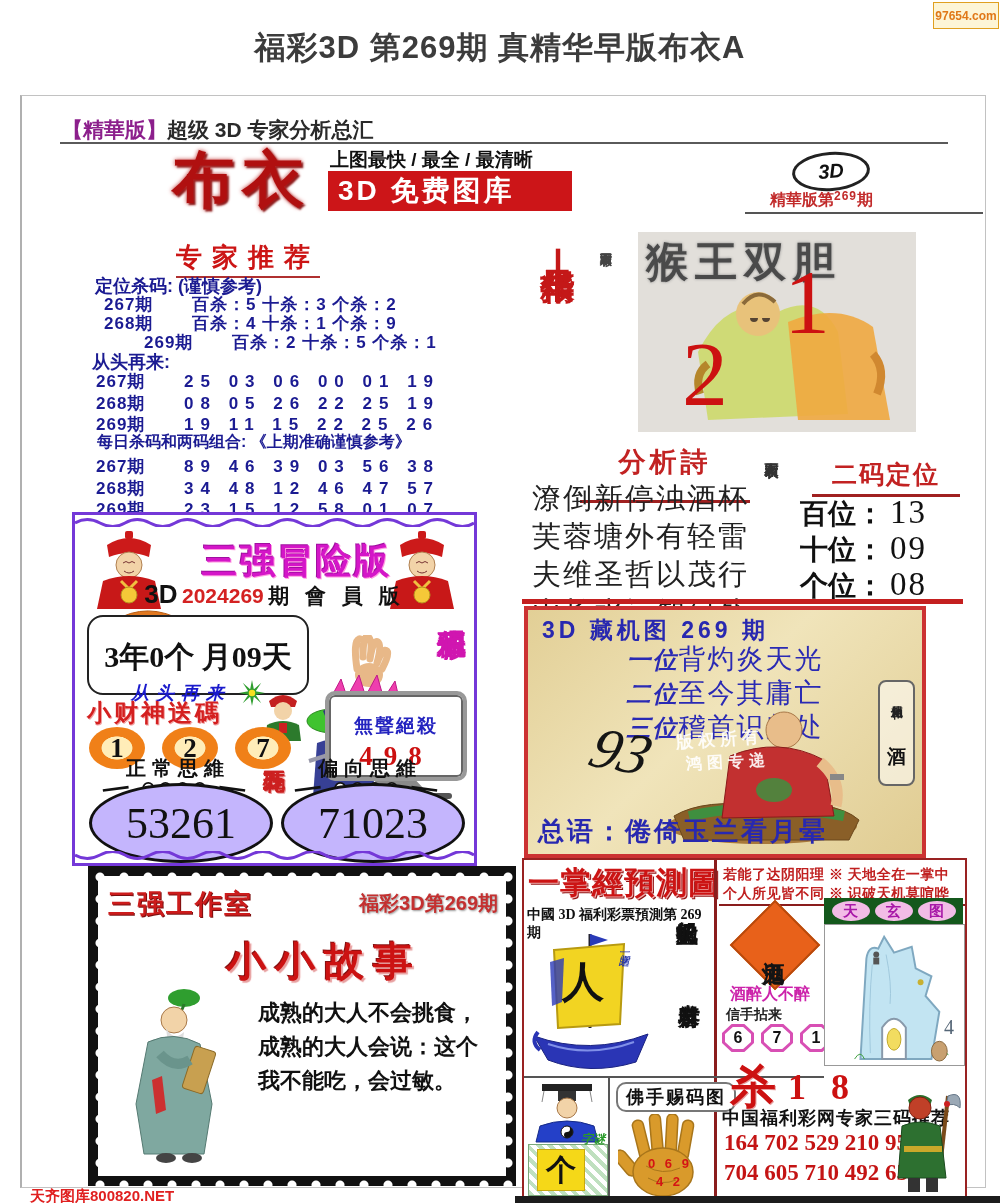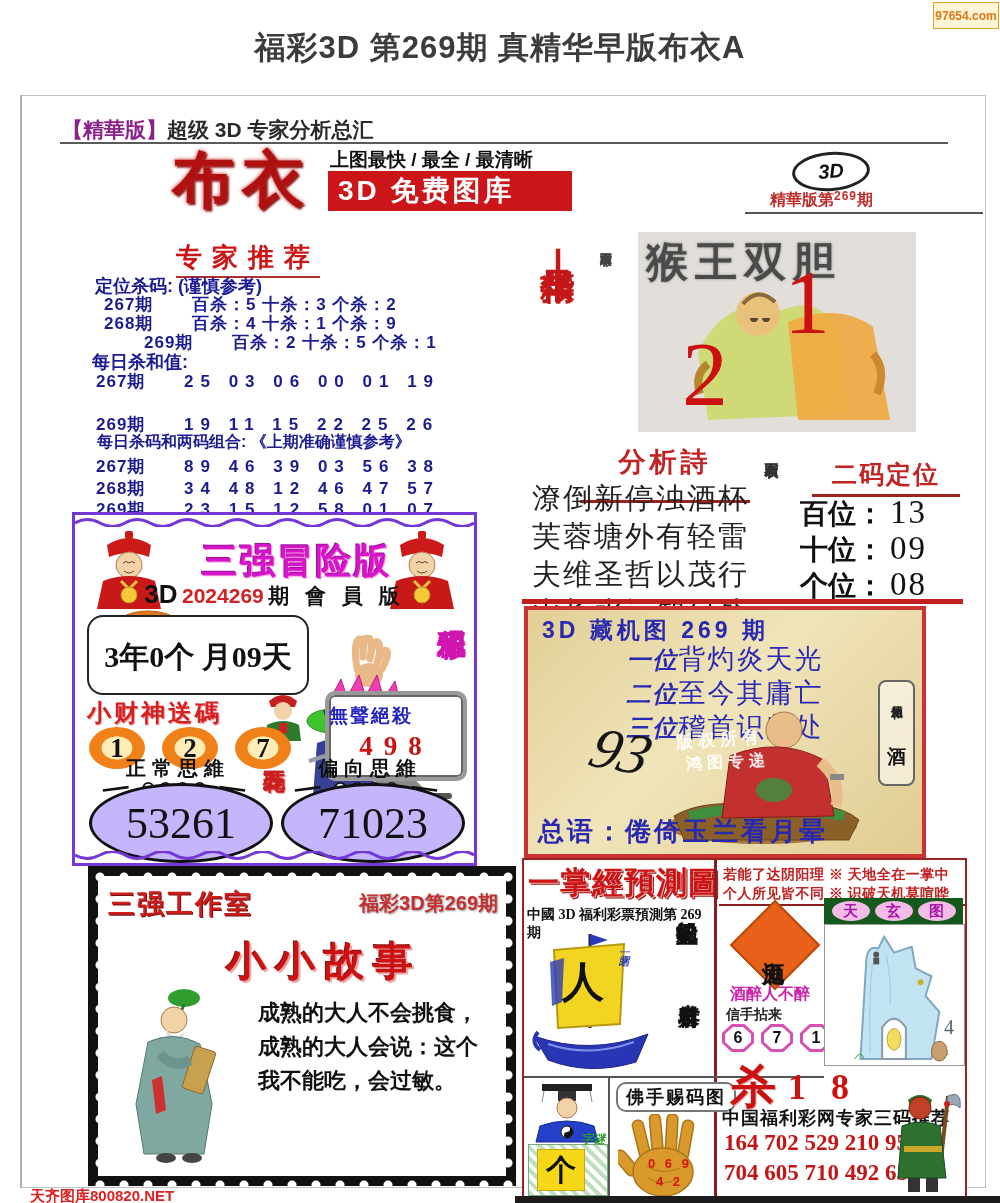--- a/index.html
+++ b/index.html
@@ -67,21 +67,21 @@
                font-size:29px;font-weight:bold;color:#d016b0;}
   .gift-label{position:absolute;left:12px;top:182px;color:#d42020;font-size:24px;font-weight:bold;
               font-family:"Liberation Serif",serif;letter-spacing:3px;text-shadow:1px 1px 0 #f0a0a0;}
   .oval-row{position:absolute;left:14px;top:212px;display:flex;gap:17px;}
   .num-oval{width:56px;height:42px;border-radius:50%;background:radial-gradient(ellipse at center,#ffedb8 38%,#f08018 40%);
             display:flex;align-items:center;justify-content:center;font-family:"Liberation Serif",serif;
             font-size:27px;font-weight:bold;color:#111;}
   .tv{position:absolute;left:250px;top:176px;width:142px;}
   .tv-frame{border:4px solid #999;border-radius:10px;background:#fff;height:82px;box-shadow:inset 0 0 0 2px #666;}
   .tv-title{color:#2424c0;font-size:19px;font-weight:bold;font-family:"Liberation Serif",serif;
-            margin-top:8px;letter-spacing:2px;}
+            text-align:center;margin-top:18px;letter-spacing:2px;}
   .tv-nums{color:#cc1111;font-size:27px;font-weight:bold;font-family:"Liberation Serif",serif;
            text-align:center;letter-spacing:11px;margin-top:2px;}
   .tv-stand{width:64px;height:12px;background:#8a8a8a;margin:0 auto;clip-path:polygon(18% 0,82% 0,100% 100%,0 100%);}
   .tv-base{width:112px;height:6px;background:#555;margin:0 auto;border-radius:3px;}
   .think{position:absolute;width:178px;text-align:center;font-size:20px;font-weight:bold;color:#111;
          letter-spacing:6px;font-family:"Liberation Serif",serif;}
   .think-left{left:14px;top:240px;} .think-right{left:206px;top:240px;}
   .big-ellipse{position:absolute;width:178px;height:74px;border:3px solid #111;border-radius:50%;
                display:flex;align-items:center;justify-content:center;font-family:"Liberation Serif",serif;
                font-size:44px;color:#111;background:#c4b5fd;}
@@ -237,22 +237,23 @@
   <div class="abs edition-issue">
     <span>精華版第</span><span class="no">269</span><span>期</span>
   </div>
   <div class="abs banner-underline"></div>
 
   <div class="abs exp-title">专家推荐</div>
   <div class="abs navy kill-header">定位杀码: (谨慎参考)</div>
   <div class="abs navy exp-row kr0"><span class="issue">267期</span><span>百杀：5 十杀：3 个杀：2</span></div>
   <div class="abs navy exp-row kr1"><span class="issue">268期</span><span>百杀：4 十杀：1 个杀：9</span></div>
   <div class="abs navy exp-row kr2"><span class="issue">269期</span><span>百杀：2 十杀：5 个杀：1</span></div>
-  <div class="abs navy sum-header">每日杀和值:</div>
+  <div class="abs navy sum-header">从头再来:</div>
   <div class="abs navy exp-row sum-row sr0"><span class="issue">267期</span><span class="nums">25 03 06 00 01 19</span></div>
+  <div class="abs navy exp-row sum-row sr1"><span class="issue">268期</span><span class="nums">08 05 26 22 25 19</span></div>
   <div class="abs navy exp-row sum-row sr2"><span class="issue">269期</span><span class="nums">19 11 15 22 25 26</span></div>
   <div class="abs navy combo-header">每日杀码和两码组合: 《上期准确谨慎参考》</div>
   <div class="abs navy exp-row sum-row cr0"><span class="issue">267期</span><span class="nums">89 46 39 03 56 38</span></div>
   <div class="abs navy exp-row sum-row cr1"><span class="issue">268期</span><span class="nums">34 48 12 46 47 57</span></div>
   <div class="abs navy exp-row sum-row cr2"><span class="issue">269期</span><span class="nums">23 15 12 58 01 07</span></div>
 
   <div class="abs adv">
     <svg class="wave-top" viewBox="0 0 399 12" preserveAspectRatio="none">
         <path d="M0 8 Q12 1 25 8 T50 8 T75 8 T100 8 T125 8 T150 8 T175 8 T200 8 T225 8 T250 8 T275 8 T300 8 T325 8 T350 8 T375 8 T399 8" stroke="#7438d8" stroke-width="3" fill="none"></path>
       </svg>
@@ -278,20 +279,27 @@
     <div class="adv-sub">
       <span class="p1">3D</span>
       <span class="p2">2024269</span>
       <span class="p3">期 會 員 版</span>
     </div>
     <svg class="crescent" viewBox="0 0 78 32">
         <path d="M4 28 Q38 2 74 18 Q40 14 6 32 Z" fill="#e07820" stroke="#b85a10"></path>
       </svg>
     <div class="timer-box">
       <div class="timer">3年0个 月09天</div>
+      <div class="restart-row">
+        <span class="restart">从头再来</span>
+        <svg width="26" height="26" viewBox="0 0 28 28">
+            <path d="M14 0 L16 10 L24 3 L18 12 L28 14 L18 16 L24 25 L16 18 L14 28 L12 18 L4 25 L10 16 L0 14 L10 12 L4 3 L12 10 Z" fill="#2f9e2f"></path>
+            <circle cx="14" cy="14" r="3.5" fill="#f5e020"></circle>
+          </svg>
+      </div>
     </div>
     <div class="adv-right-v vtext">千彩观和值</div>
     <svg class="abs" style="left:222px;top:120px" width="132" height="108" viewBox="0 0 132 108">
       <path d="M60 34 Q56 6 62 4 Q66 2 66 22 M66 22 Q66 0 71 2 Q76 3 73 24 M73 24 Q76 4 81 7 Q85 10 80 28 M80 28 Q86 12 90 16 Q93 19 85 34" stroke="#e8b888" stroke-width="7" fill="none" stroke-linecap="round"></path>
       <ellipse cx="72" cy="40" rx="14" ry="12" fill="#e8b888"></ellipse>
       <path d="M30 70 L44 44 L52 68 Z M48 66 L62 40 L70 66 Z M66 66 L80 40 L88 68 Z M84 68 L98 46 L104 72 Z" fill="#ee3fae" stroke="#c01888"></path>
       <ellipse cx="36" cy="86" rx="26" ry="12" fill="#3fc32f" stroke="#2a8a1f"></ellipse>
       <ellipse cx="90" cy="90" rx="30" ry="13" fill="#45c93a" stroke="#2a8a1f"></ellipse>
       <ellipse cx="62" cy="98" rx="22" ry="9" fill="#38b02c"></ellipse>
     </svg>

